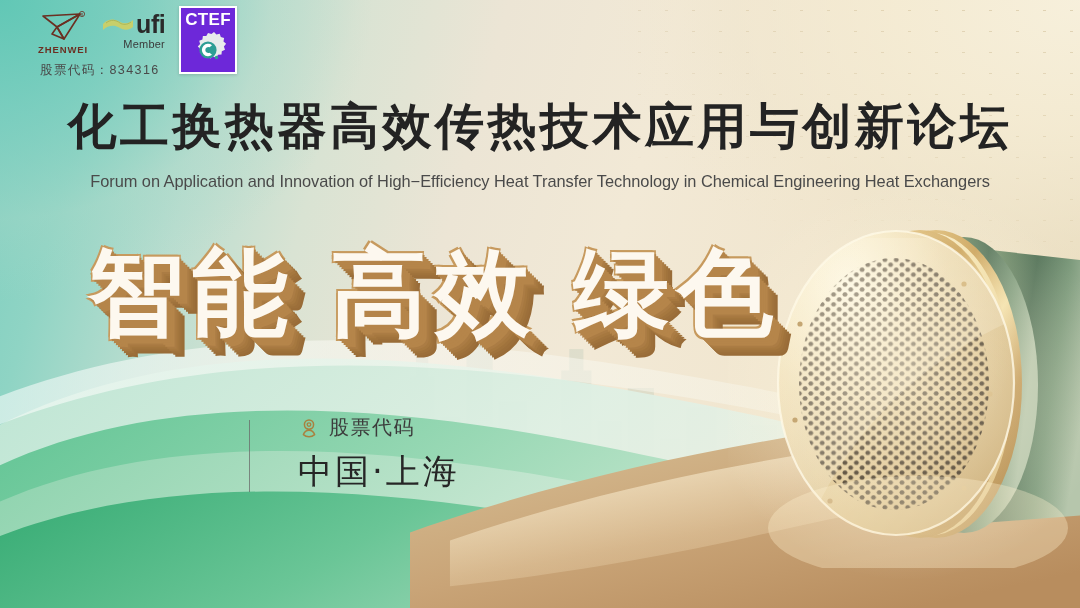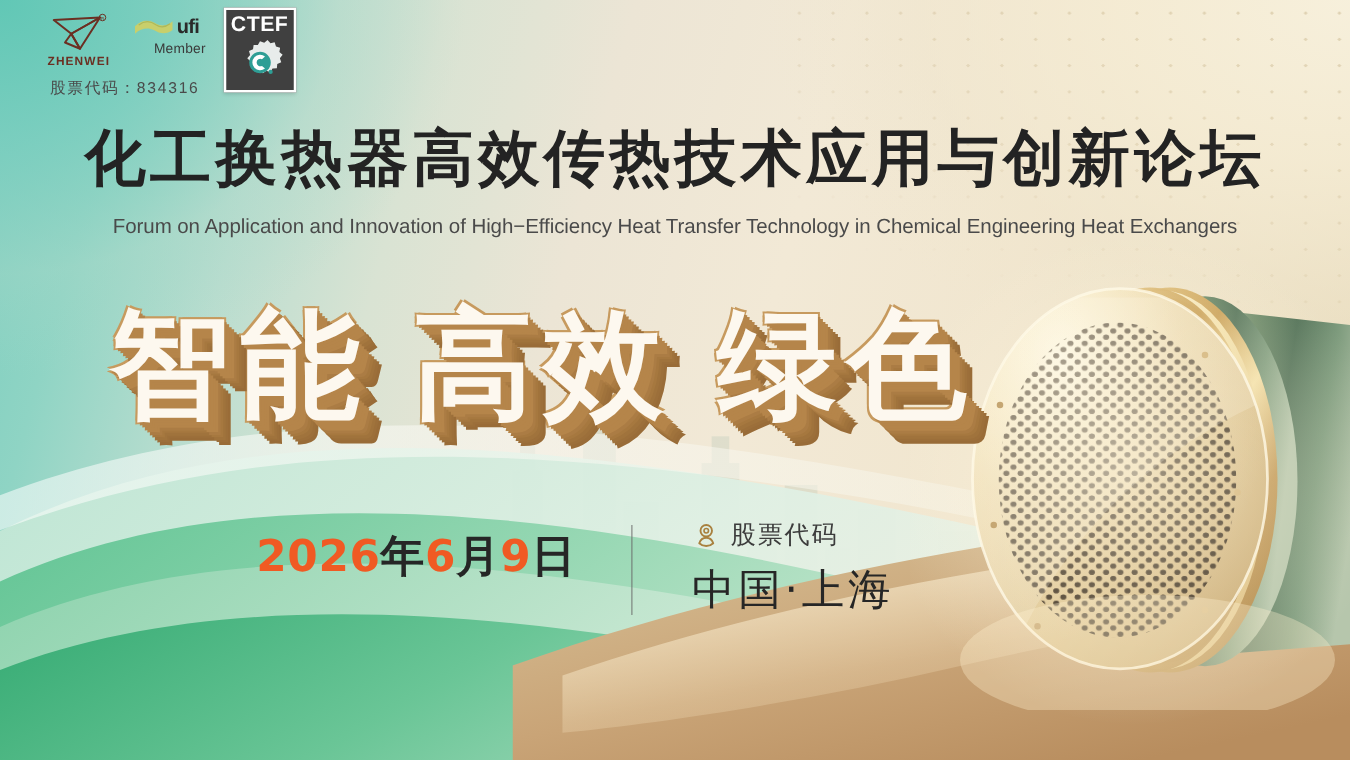--- a/index.html
+++ b/index.html
@@ -69,26 +69,26 @@
   .zw-block{ display:flex; flex-direction:column; align-items:center; padding-top:4px; }
   .zw-mark{ width:46px; height:32px; }
   .zw-name{
     font-size:9.5px; font-weight:700; letter-spacing:.9px;
     color:#6b2f22; margin-top:2px;
   }
   .ufi-block{ display:flex; flex-direction:column; align-items:center; padding-top:6px; }
   .ufi-row{ display:flex; align-items:center; gap:1px; }
   .ufi-swoosh{ width:33px; height:20px; }
   .ufi-text{
-    font-size:16px; font-weight:700; color:#2a2a2a;
+    font-size:25px; font-weight:700; color:#2a2a2a;
     letter-spacing:-.5px; line-height:1;
   }
   .ufi-member{ font-size:11px; color:#3a3a3a; margin-top:1px; letter-spacing:.2px;padding-left:21px; }
   .ctef-block{
-    width:58px; height:68px; background:#404040;
+    width:58px; height:68px; background:#6d28d9;
     border:2px solid #ffffff; display:flex; flex-direction:column;
     align-items:center; padding-top:3px; box-shadow:0 1px 3px rgba(0,0,0,.16);
   }
   .ctef-word{
     font-size:17px; font-weight:700; color:#ffffff;
     letter-spacing:.4px; line-height:1.05;
   }
   .ctef-gear{ width:40px; height:40px; margin-top:1px; }
 
   .stockcode{
@@ -383,23 +383,20 @@
   <div class="stockcode">股票代码：834316</div>
 
   <div class="title-cn">化工换热器高效传热技术应用与创新论坛</div>
   <div class="title-en">Forum on Application and Innovation of High−Efficiency Heat Transfer Technology in Chemical Engineering Heat Exchangers</div>
 
   <div class="slogan">智能 高效 绿色</div>
 
   <div class="info">
 
     <div class="info-col">
-      <div class="info-value">
-        <span class="num">2026</span><span>年</span><span class="num">6</span><span>月</span><span class="num">9</span><span>日</span>
-      </div>
     </div>
 
     <div class="info-sep"></div>
 
     <div class="info-col">
       <div class="info-head">
         <svg class="info-icon" viewBox="0 0 22 22">
           <circle cx="11" cy="7.6" r="4.6" fill="none" stroke="#a9813f" stroke-width="1.5"></circle>
           <circle cx="11" cy="7.6" r="1.8" fill="none" stroke="#a9813f" stroke-width="1.3"></circle>
           <path d="M5.4,17.6 C6.4,14.6 8.5,13.2 11,13.2 C13.5,13.2 15.6,14.6 16.6,17.6

